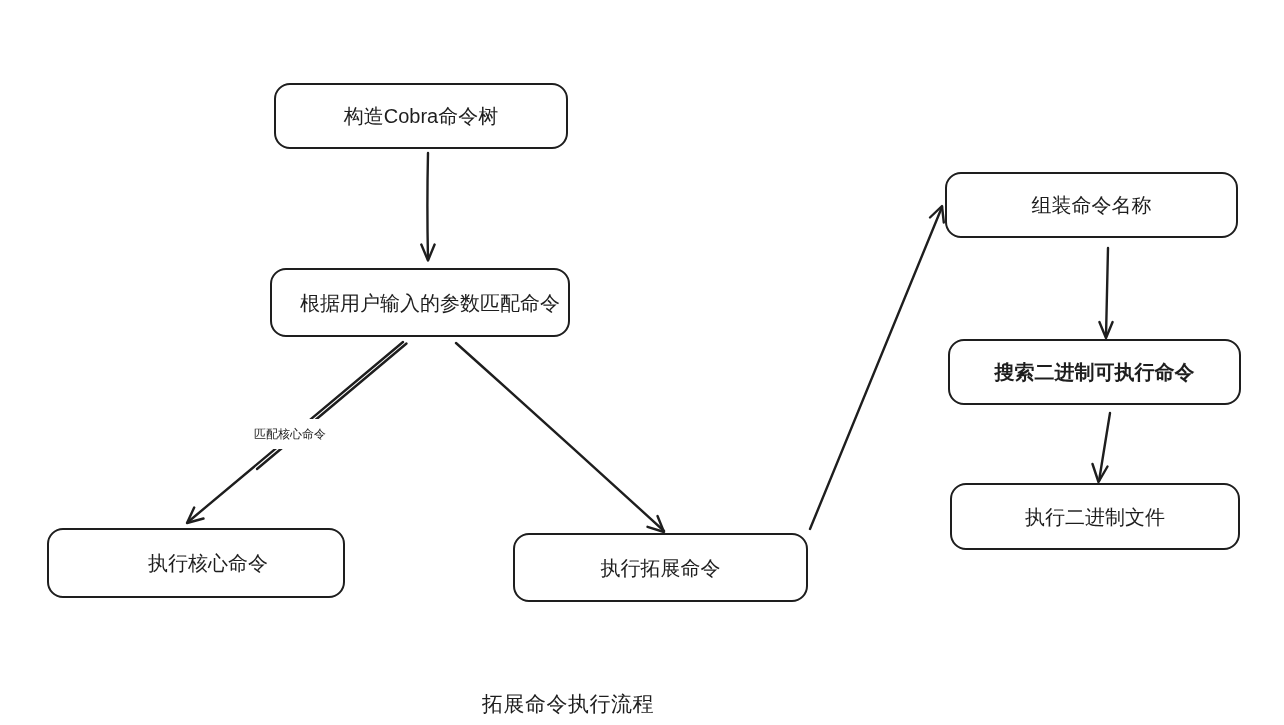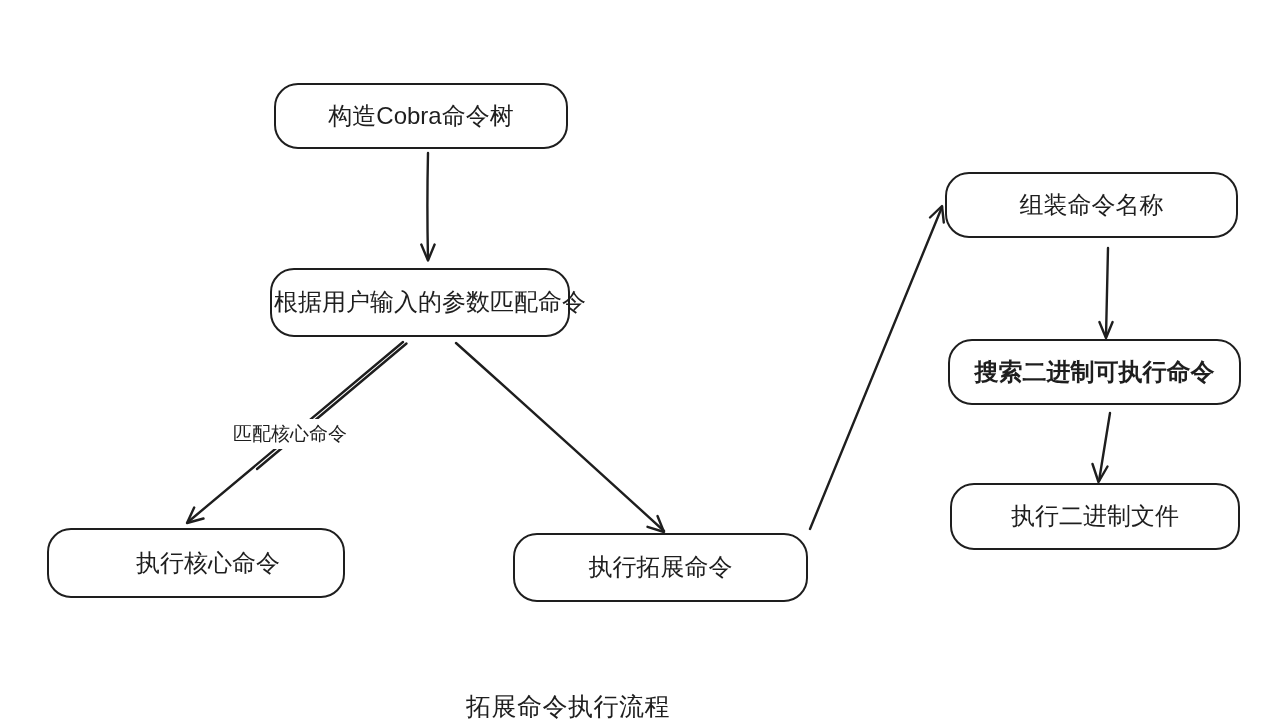--- a/index.html
+++ b/index.html
@@ -24,40 +24,40 @@
     stroke:var(--stroke);
     stroke-width:2.4;
     stroke-linecap:round;
     stroke-linejoin:round;
   }
   .node{
     position:absolute;
     z-index:2;
     box-sizing:border-box;
     border:2.6px solid var(--stroke);
-    border-radius:24px;
+    border-radius:16px;
     background:var(--bg);
     display:flex;align-items:center;justify-content:center;
-    font-size:24px;
+    font-size:20px;
     line-height:1.2;
   }
   .node span{white-space:nowrap;}
   .edge-label{
     position:absolute;
     z-index:3;
     background:var(--bg);
     display:flex;align-items:center;justify-content:center;
-    font-size:19px;
+    font-size:12px;
     white-space:nowrap;
     padding:1px 3px;
   }
   .caption{
     position:absolute;
     z-index:2;
-    font-size:25px;
+    font-size:21px;
     letter-spacing:0.5px;
     text-align:center;
     white-space:nowrap;
   }
 </style>
 </head>
 <body>
 
 <div class="canvas">
 

